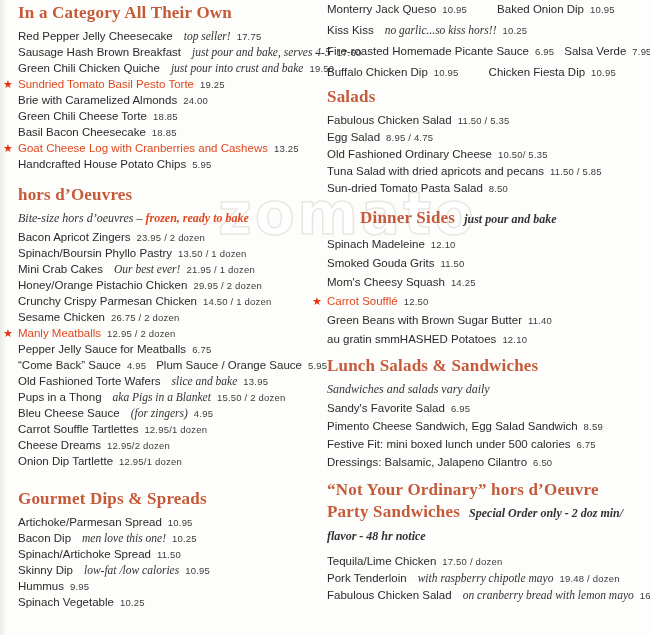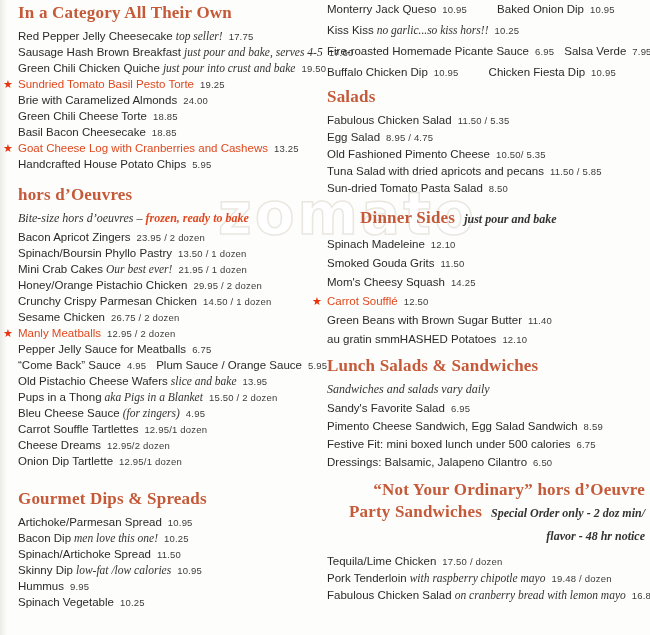--- a/index.html
+++ b/index.html
@@ -52,21 +52,21 @@
     margin-bottom:3px;white-space:nowrap;
   }
   .star{
     position:absolute;left:-15px;top:0;
     color:var(--star);font-size:11px;
   }
   .t{color:var(--text);}
   .hl{color:var(--hl);font-weight:normal;}
   .nt{
     font-family:"Liberation Serif", serif;font-style:italic;
-    color:#333;margin-left:3px;font-size:11.5px;
+    color:#333;margin-left:11px;font-size:11.5px;
   }
   .hlnt{
     font-family:"Liberation Serif", serif;font-weight:bold;
     color:var(--hl);
   }
   .pr{
     color:var(--price);font-size:9.5px;margin-left:6px;letter-spacing:.2px;
   }
   .pr + .t{margin-left:10px;}
   .nt + .pr, .hl + .pr{margin-left:6px;}
@@ -78,21 +78,21 @@
   .sec-dips2 .item{margin-bottom:8px;}
   .sec-salads{margin-top:6px;}
   .sec-salads .item{margin-bottom:4px;}
   .sec-dinner{margin-top:13px;}
   .sec-dinner .item{margin-bottom:6px;}
   .sec-dinner h2{margin-bottom:9px;margin-left:33px;}
   .sec-lunch{margin-top:10px;}
   .sec-lunch .item{margin-bottom:5px;}
   .sec-party{margin-top:10px;}
   .sec-party .item{margin-bottom:4px;}
-  .sec-party h2{margin-bottom:1px;line-height:21px;text-align:right;}
+  .sec-party h2{margin-bottom:1px;line-height:21px;}
   .sec-party h2.h2-last{margin-bottom:8px;}
 </style>
 </head>
 <body>
 
 <div class="edge-shade"></div>
 <div class="watermark">zomato</div>
 <div class="col col-left">
     <section class="sec sec-catown">
       <h2><span>In a Category All Their Own</span></h2>
@@ -111,21 +111,21 @@
       <div class="intro"><span class="">Bite-size hors d’oeuvres – </span><span class="hlnt">frozen, ready to bake</span></div>
       <div class="item"><span class="t">Bacon Apricot Zingers</span><span class="pr">23.95 / 2 dozen</span></div>
       <div class="item"><span class="t">Spinach/Boursin Phyllo Pastry</span><span class="pr">13.50 / 1 dozen</span></div>
       <div class="item"><span class="t">Mini Crab Cakes</span><span class="nt">Our best ever!</span><span class="pr">21.95 / 1 dozen</span></div>
       <div class="item"><span class="t">Honey/Orange Pistachio Chicken</span><span class="pr">29.95 / 2 dozen</span></div>
       <div class="item"><span class="t">Crunchy Crispy Parmesan Chicken</span><span class="pr">14.50 / 1 dozen</span></div>
       <div class="item"><span class="t">Sesame Chicken</span><span class="pr">26.75 / 2 dozen</span></div>
       <div class="item"><span class="star">★</span><span class="hl">Manly Meatballs</span><span class="pr">12.95 / 2 dozen</span></div>
       <div class="item"><span class="t">Pepper Jelly Sauce for Meatballs</span><span class="pr">6.75</span></div>
       <div class="item"><span class="t">“Come Back” Sauce</span><span class="pr">4.95</span><span class="t">Plum Sauce / Orange Sauce</span><span class="pr">5.95</span></div>
-      <div class="item"><span class="t">Old Pistachio Cheese Wafers</span><span class="nt">slice and bake</span><span class="pr">13.95</span></div>
+      <div class="item"><span class="t">Old Fashioned Torte Wafers</span><span class="nt">slice and bake</span><span class="pr">13.95</span></div>
       <div class="item"><span class="t">Pups in a Thong</span><span class="nt">aka Pigs in a Blanket</span><span class="pr">15.50 / 2 dozen</span></div>
       <div class="item"><span class="t">Bleu Cheese Sauce</span><span class="nt">(for zingers)</span><span class="pr">4.95</span></div>
       <div class="item"><span class="t">Carrot Souffle Tartlettes</span><span class="pr">12.95/1 dozen</span></div>
       <div class="item"><span class="t">Cheese Dreams</span><span class="pr">12.95/2 dozen</span></div>
       <div class="item"><span class="t">Onion Dip Tartlette</span><span class="pr">12.95/1 dozen</span></div>
     </section>
     <section class="sec sec-gourmet">
       <h2><span>Gourmet  Dips &amp; Spreads</span></h2>
       <div class="item"><span class="t">Artichoke/Parmesan Spread</span><span class="pr">10.95</span></div>
       <div class="item"><span class="t">Bacon Dip</span><span class="nt">men love this one!</span><span class="pr">10.25</span></div>
@@ -139,21 +139,21 @@
     <section class="sec sec-dips2">
       <div class="item"><span class="t">Monterry Jack Queso</span><span class="pr">10.95</span><span class="gap"></span><span class="t">Baked Onion Dip</span><span class="pr">10.95</span></div>
       <div class="item"><span class="t">Kiss Kiss</span><span class="nt">no garlic...so kiss hors!!</span><span class="pr">10.25</span></div>
       <div class="item"><span class="t">Fire-roasted Homemade Picante Sauce</span><span class="pr">6.95</span><span class="t">Salsa Verde</span><span class="pr">7.95</span></div>
       <div class="item"><span class="t">Buffalo Chicken Dip</span><span class="pr">10.95</span><span class="gap"></span><span class="t">Chicken Fiesta Dip</span><span class="pr">10.95</span></div>
     </section>
     <section class="sec sec-salads">
       <h2><span>Salads</span></h2>
       <div class="item"><span class="t">Fabulous Chicken Salad</span><span class="pr">11.50 / 5.35</span></div>
       <div class="item"><span class="t">Egg Salad</span><span class="pr">8.95 / 4.75</span></div>
-      <div class="item"><span class="t">Old Fashioned Pimento Cheese</span><span class="pr">10.50/ 5.35</span></div>
+      <div class="item"><span class="t">Old Fashioned Ordinary Cheese</span><span class="pr">10.50/ 5.35</span></div>
       <div class="item"><span class="t">Tuna Salad with dried apricots and pecans</span><span class="pr">11.50 / 5.85</span></div>
       <div class="item"><span class="t">Sun-dried Tomato Pasta Salad</span><span class="pr">8.50</span></div>
     </section>
     <section class="sec sec-dinner">
       <h2><span>Dinner Sides</span><span class="h-note">just pour and bake</span></h2>
       <div class="item"><span class="t">Spinach Madeleine</span><span class="pr">12.10</span></div>
       <div class="item"><span class="t">Smoked Gouda Grits</span><span class="pr">11.50</span></div>
       <div class="item"><span class="t">Mom's Cheesy Squash</span><span class="pr">14.25</span></div>
       <div class="item"><span class="star">★</span><span class="hl">Carrot Soufflé</span><span class="pr">12.50</span></div>
       <div class="item"><span class="t">Green Beans with Brown Sugar Butter</span><span class="pr">11.40</span></div>

